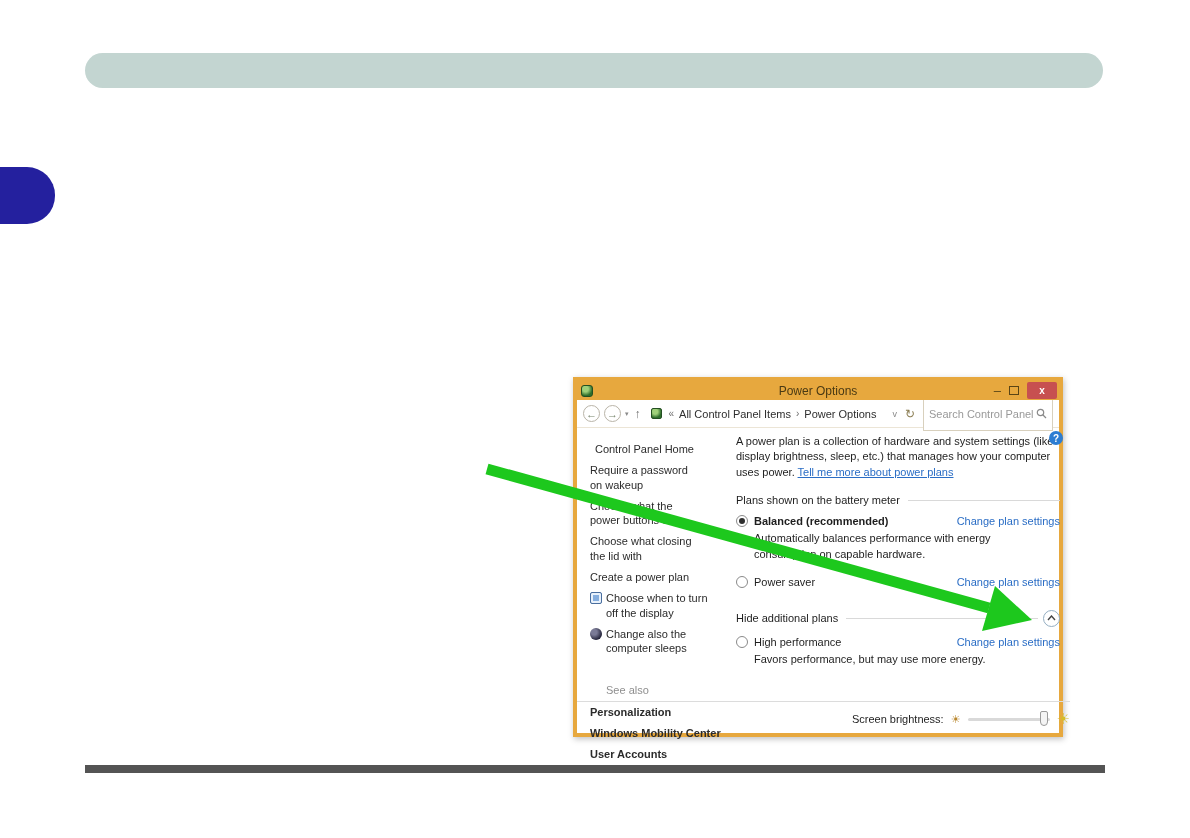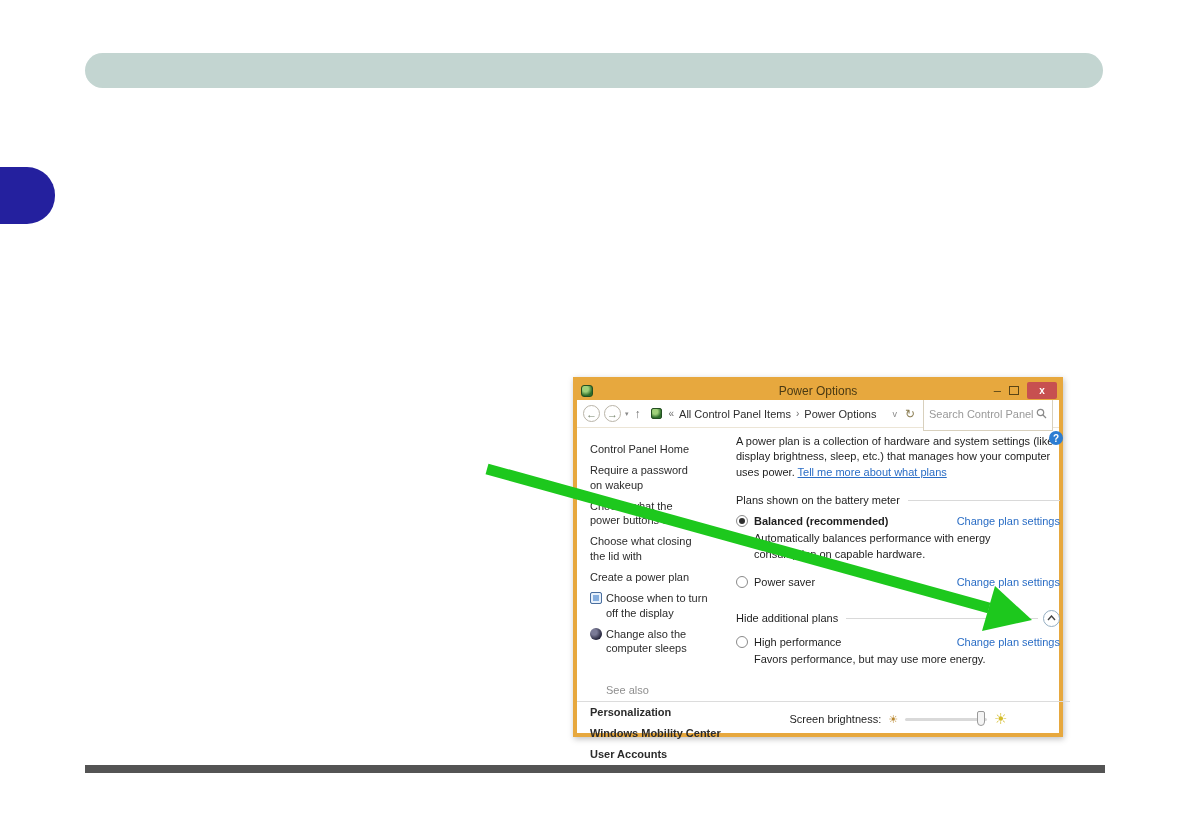--- a/index.html
+++ b/index.html
@@ -47,21 +47,21 @@
   .crumb-sep { color:#6e6e6e; font-size:10px; }
   .addr-caret { font-size:9px; color:#8a8a8a; margin-left:auto; }
   .refresh { font-size:12px; color:#8a7c52; margin:0 4px; }
   .searchbox { width:130px; height:20px; border:1px solid #d8d0bd; display:flex;
     align-items:center; padding:16px 5px; font-size:11px; color:#999; background:#fff;
     flex:0 0 auto; }
   .searchbox .mag { margin-left:auto; }
 
   .win-body { display:flex; position:relative; height:304px; }
   .nav { width:150px; padding:14px 0 0 13px; font-size:11px; color:#2b2b2b; flex:0 0 auto; }
-  .nav-home { margin-bottom:18px; }
+  .nav-home { margin-bottom:18px;text-align:right; }
   .nav-item { margin-bottom:7px; line-height:1.3; width:122px; display:flex; cursor:pointer; }
   .nav-item .txt { width:104px; }
   .nav-ic { width:12px; height:12px; margin-right:4px; margin-top:1px; flex:0 0 auto; }
   .icon-display { background:#86aede; border:1px solid #4a6e9e; border-radius:2px;
     box-shadow:inset 0 0 0 2px #e8f1fb; }
   .icon-sleep { border-radius:50%;
     background:radial-gradient(circle at 35% 35%, #7a7a96 0 25%, #1d1d33 75%); }
   .see-also { color:#8f8f8f; margin:28px 16px 10px; }
   .see-item { margin-bottom:9px; cursor:pointer;font-weight:bold; }
 
@@ -80,21 +80,21 @@
   .plan-row { display:flex; align-items:center; margin-top:9px; }
   .radio { width:12px; height:12px; border-radius:50%; border:1px solid #8a8a8a;
     margin-right:6px; position:relative; background:#fff; flex:0 0 auto; cursor:pointer; }
   .radio.checked::after { content:''; position:absolute; inset:2px; border-radius:50%;
     background:#2f2f2f; }
   .plan-name-bold { font-weight:bold; }
   .plan-desc { margin:4px 0 10px 18px; line-height:1.4; width:300px; }
   .bottom-rule { position:absolute; left:-150px; right:0; top:273px; height:1px;
     background:#dcdcdc; }
   .brightness { position:absolute; left:0; right:0; top:282px; display:flex;
-    align-items:center; justify-content:center; gap:7px; font-size:11px; }
+    align-items:center; justify-content:flex-end; gap:7px; font-size:11px; }
   .sun-dim { color:#b9872e; font-size:11px; }
   .sun-bright { color:#d4bc2a; font-size:15px; }
   .slider { position:relative; width:82px; height:16px; cursor:pointer; }
   .slider .track { position:absolute; left:0; right:0; top:7px; height:3px;
     background:#d9d9d9; border-radius:2px; }
   .slider .thumb { position:absolute; top:0; width:8px; height:15px; margin-left:-4px;
     background:#f4f4f4; border:1px solid #9a9a9a; border-radius:2px 2px 4px 4px; }
 
   .arrow-overlay { position:absolute; left:0; top:0; z-index:30; pointer-events:none; }
 </style>
@@ -167,21 +167,21 @@
       <div class="see-also">See also</div>
       <div class="see-item">Personalization</div>
       <div class="see-item">Windows Mobility Center</div>
       <div class="see-item">User Accounts</div>
     </div>
 
     <div class="main">
       <div class="help-icon">?</div>
       <div class="intro">
         <span>A power plan is a collection of hardware and system settings (like display brightness, sleep, etc.) that manages how your computer uses power.</span>
-        <a class="link">Tell me more about what plans</a>
+        <a class="link">Tell me more about power plans</a>
       </div>
 
       <div class="section-row">
         <span>Plans shown on the battery meter</span>
         <span class="rule"></span>
       </div>
 
       <div class="plan-row">
         <span class="radio checked"></span>
         <span class="plan-name-bold">Balanced (recommended)</span>

